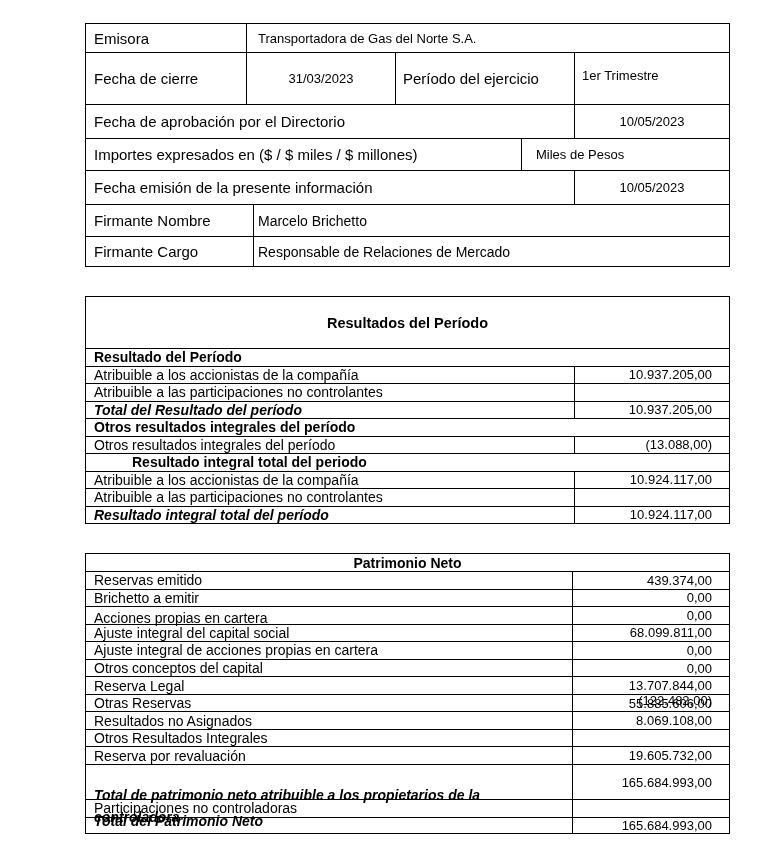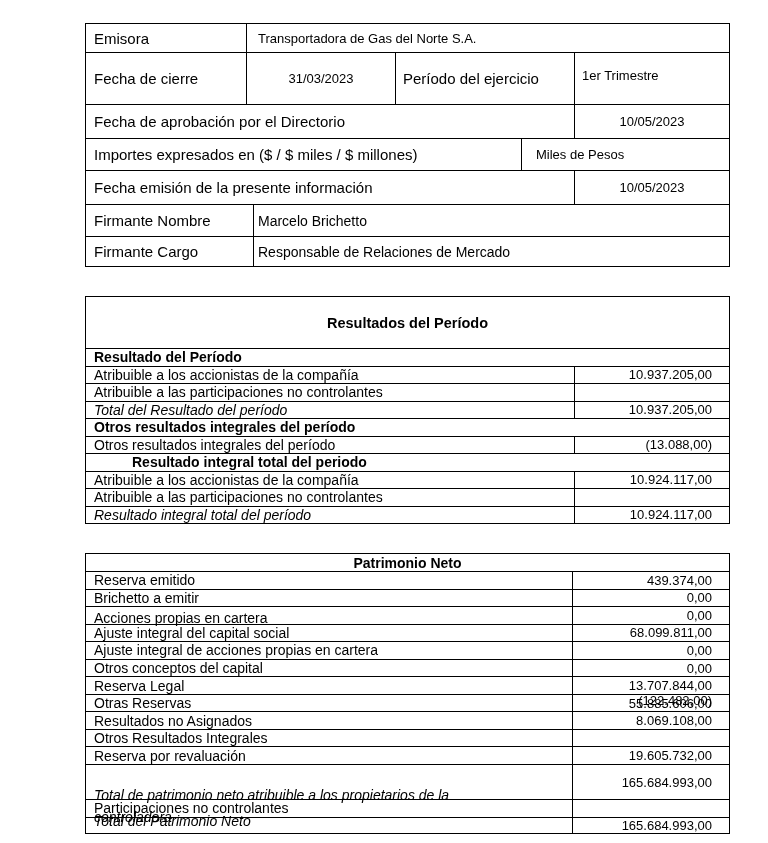--- a/index.html
+++ b/index.html
@@ -4,21 +4,21 @@
 <style>
   html, body { margin: 0; padding: 0; background: #ffffff; }
   body { width: 768px; height: 843px; position: relative; overflow: hidden;
          font-family: "Liberation Sans", sans-serif; color: #000; }
   .abs { position: absolute; box-sizing: border-box; }
   .cell { position: absolute; box-sizing: border-box; display: flex; align-items: center;
           white-space: nowrap; overflow: hidden; }
   .line-h { position: absolute; height: 1px; background: #000; }
   .line-v { position: absolute; width: 1px; background: #000; }
   .b { font-weight: bold; }
-  .bi { font-weight: normal; font-style: italic; }
+  .bi { font-weight: bold; font-style: italic; }
   .hdr-lbl { font-size: 15px; font-weight: normal; padding-left: 8px; }
   .hdr-val { font-size: 13px; }
   .tbl-row { font-size: 14px; padding-left: 8px; }
   .num { justify-content: flex-end; padding-right: 18px; font-size: 13px; }
   .center { justify-content: center; }
 </style>
 </head>
 <body>
 
 <div>
@@ -102,21 +102,21 @@
       <div class="cell num" style="left: 575px; top: 506.5px; width: 155px; height: 16.5px;">10.924.117,00</div>
       <div class="line-v" style="left: 574px; top: 505.5px; height: 17.5px;"></div>
     </div>
 </div>
 
 <div>
   <div class="abs" style="left:85px; top:553px; width:645px; height:281px; border:1px solid #000;"></div>
   <div class="cell b center" style="left:86px; top:554px; width:643px; height:17px; font-size:14px;">Patrimonio Neto</div>
   <div class="line-h" style="left:85px; width:645px; top:571px;"></div>
   <div id="patrimonio-rows">
-      <div class="cell tbl-row" style="left: 86px; top: 572px; width: 486px; height: 16.55px;">Reserva emitido</div>
+      <div class="cell tbl-row" style="left: 86px; top: 572px; width: 486px; height: 16.55px;">Reservas emitido</div>
       <div class="cell num" style="left: 573px; top: 572px; width: 157px; height: 16.55px;">439.374,00</div>
       <div class="line-v" style="left: 572px; top: 571px; height: 17.55px;"></div>
       <div class="line-h" style="left: 85px; width: 645px; top: 589px;"></div>
       <div class="cell tbl-row" style="left: 86px; top: 589.55px; width: 486px; height: 16.55px;">Brichetto a emitir</div>
       <div class="cell num" style="left: 573px; top: 589.55px; width: 157px; height: 16.55px;">0,00</div>
       <div class="line-v" style="left: 572px; top: 588.55px; height: 17.55px;"></div>
       <div class="line-h" style="left: 85px; width: 645px; top: 606px;"></div>
       <div class="cell tbl-row" style="left: 86px; top: 610px; width: 486px; height: 16.55px;">Acciones propias en cartera</div>
       <div class="cell num" style="left: 573px; top: 607.1px; width: 157px; height: 16.55px;">0,00</div>
       <div class="line-v" style="left: 572px; top: 606.1px; height: 17.55px;"></div>
@@ -150,21 +150,21 @@
       <div class="line-v" style="left: 572px; top: 728.95px; height: 17.55px;"></div>
       <div class="line-h" style="left: 85px; width: 645px; top: 746px;"></div>
       <div class="cell tbl-row" style="left: 86px; top: 747.5px; width: 486px; height: 16.55px;">Reserva por revaluación</div>
       <div class="cell num" style="left: 573px; top: 747.5px; width: 157px; height: 16.55px;">19.605.732,00</div>
       <div class="line-v" style="left: 572px; top: 746.5px; height: 17.55px;"></div>
       <div class="line-h" style="left: 85px; width: 645px; top: 764px;"></div>
       <div class="cell tbl-row bi" style="left: 86px; top: 789px; width: 486px; height: 34.1px; white-space: normal; line-height: 22px; padding-right: 60px;">Total de patrimonio neto atribuible a los propietarios de la controladora</div>
       <div class="cell num" style="left: 573px; top: 765.05px; width: 157px; height: 34.1px;">165.684.993,00</div>
       <div class="line-v" style="left: 572px; top: 764.05px; height: 35.1px;"></div>
       <div class="line-h" style="left: 85px; width: 645px; top: 799px;"></div>
-      <div class="cell tbl-row" style="left: 86px; top: 800.15px; width: 486px; height: 16.55px;">Participaciones no controlantes</div>
+      <div class="cell tbl-row" style="left: 86px; top: 800.15px; width: 486px; height: 16.55px;">Participaciones no controladoras</div>
       <div class="cell num" style="left: 573px; top: 800.15px; width: 157px; height: 16.55px;"></div>
       <div class="line-v" style="left: 572px; top: 799.15px; height: 17.55px;"></div>
       <div class="line-h" style="left: 85px; width: 645px; top: 817px;"></div>
       <div class="cell tbl-row bi" style="left: 86px; top: 813px; width: 486px; height: 16.55px;">Total del Patrimonio Neto</div>
       <div class="cell num" style="left: 573px; top: 817.7px; width: 157px; height: 16.55px;">165.684.993,00</div>
       <div class="line-v" style="left: 572px; top: 816.7px; height: 17.55px;"></div>
     </div>
 </div>
 
 </body></html>

